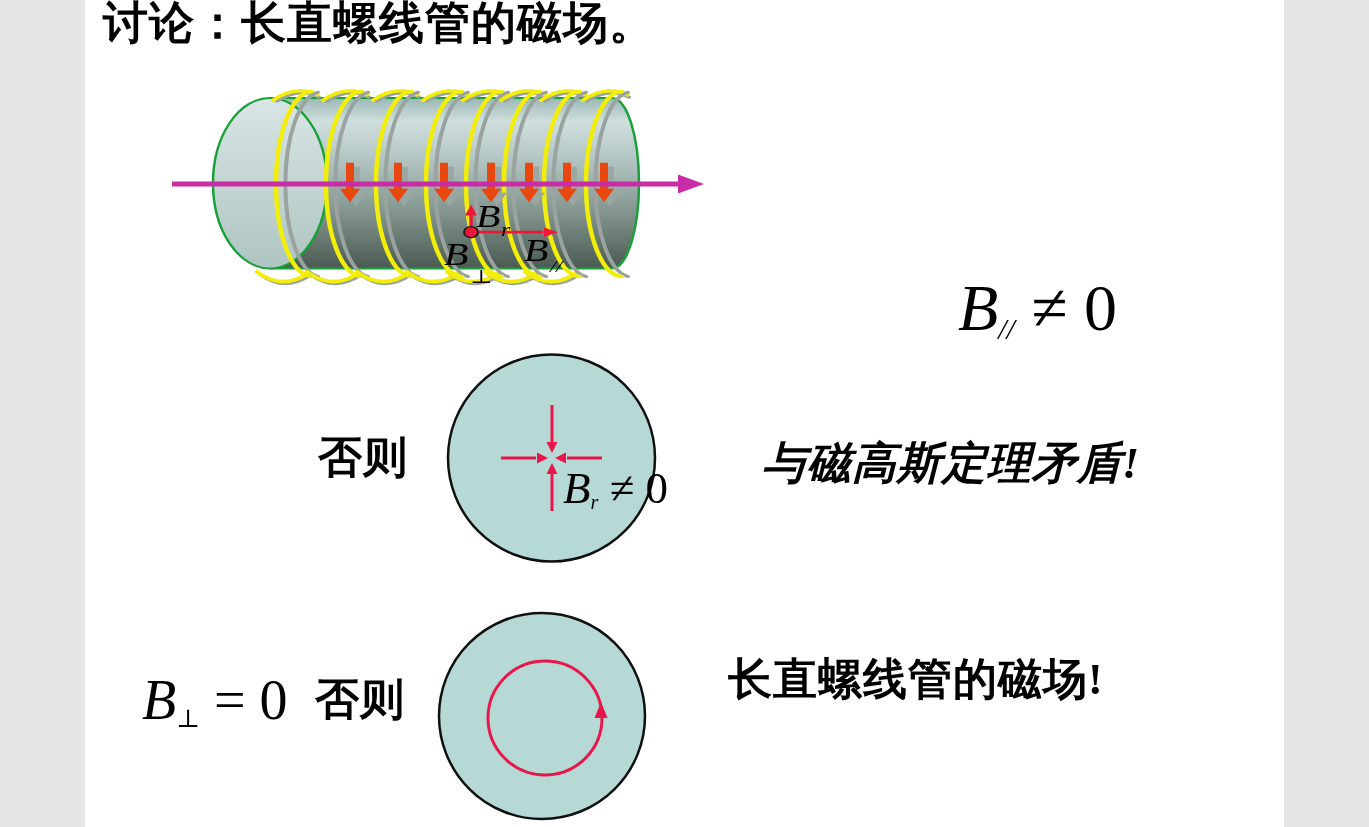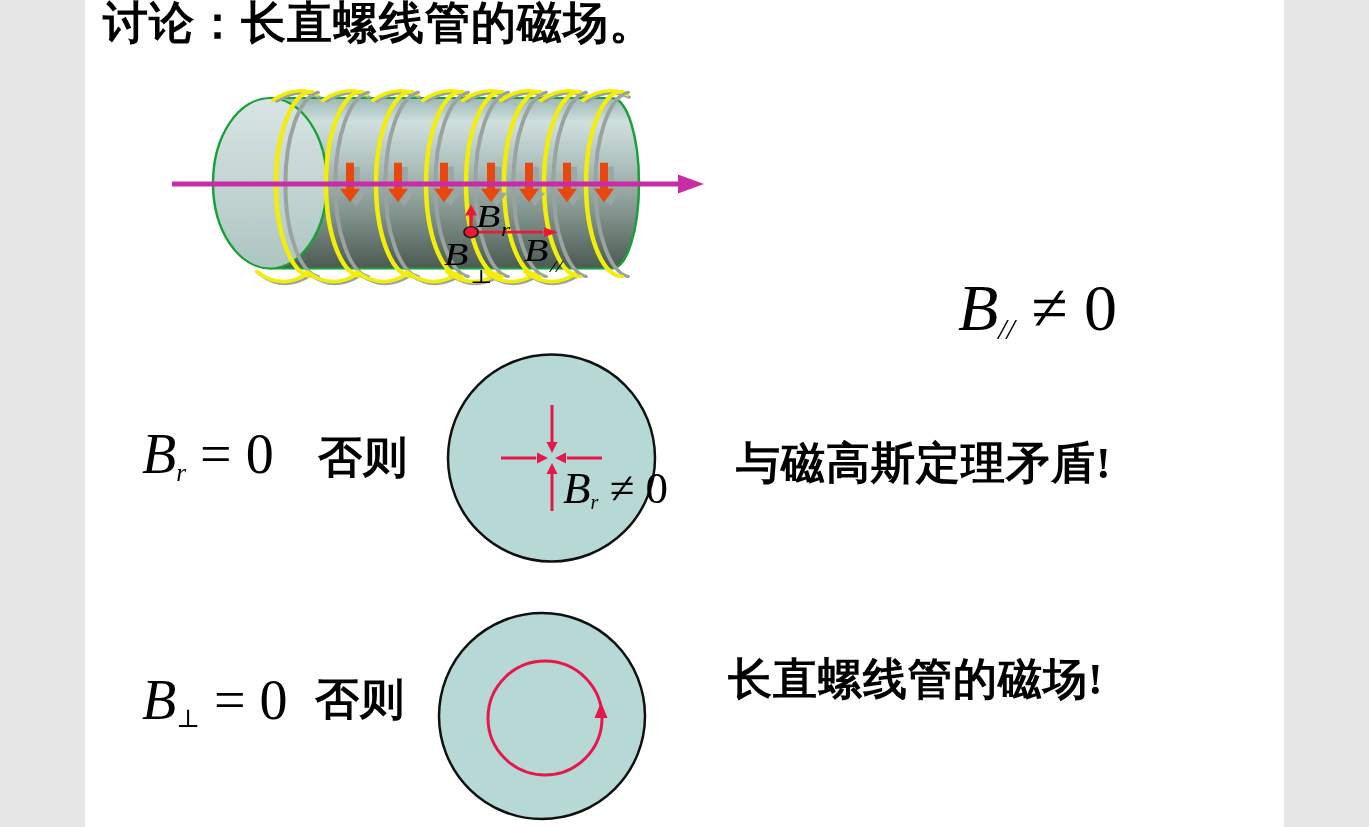--- a/index.html
+++ b/index.html
@@ -18,21 +18,21 @@
   .row-eq{font-size:56px;}
   .eq-r{left:142px;top:422px;}
   .eq-p{left:142px;top:668px;}
   .otherwise{font-size:44px;}
   .ow1{left:318px;top:428px;}
   .ow2{left:315px;top:670px;}
   .circ-label{font-size:45px;z-index:5;}
   .cl1{left:563px;top:462px;}
   .cl2{left:556px;top:752px;}
   .conclusion{font-size:44px;}
-  .con1{left:736px;top:434px;}
+  .con1{left:762px;top:434px;font-style:italic;}
   .con2{left:728px;top:650px;}
   svg{position:absolute;overflow:visible;}
   .coil-shadow{stroke:#9aa39f;stroke-width:4;fill:none;stroke-linecap:round;}
   .coil-wire{stroke:#f2ee0a;stroke-width:4.5;fill:none;stroke-linecap:round;}
   .arrow-shadow{fill:#9aa7a2;}
   .arrow-orange{fill:#e8470d;}
   .axis{stroke:#c92da5;stroke-width:6.5;}
   .axis-head{fill:#c92da5;}
   .redvec{stroke:#ed1838;stroke-width:3.5;fill:none;}
   .redvec-head{fill:#ed1838;}
@@ -171,24 +171,20 @@
     <text class="svg-math" x="444" y="316" font-size="40"><tspan>B</tspan><tspan x="470" y="338" font-size="24">⊥</tspan></text>
     <text class="svg-math" x="524" y="311" font-size="40"><tspan>B</tspan><tspan x="550" y="325" font-size="22">//</tspan></text>
   </svg>
 
 
   <div class="abs math only-eq">
     <span>B</span><span class="sub">//</span>
     <span class="up"> <span>≠</span> <span>0</span></span>
   </div>
 
-  <div class="abs math row-eq eq-r">
-    <span>B</span><span class="sub">r</span>
-    <span class="up"> <span>=</span> <span>0</span></span>
-  </div>
   <div class="abs cjk otherwise ow1">否则</div>
 
   <svg class="abs" style="left:442px;top:350px" width="220" height="218" viewBox="442 350 220 218">
     <circle cx="551.5" cy="458" r="103.5" fill="#b7d9d6" stroke="#101010" stroke-width="2.5"></circle>
     <g>
       <line class="crimson" x1="552" y1="405" x2="552" y2="443"></line>
         <polygon class="crimson-head" points="546.5,442 557.5,442 552,453"></polygon>
       <line class="crimson" x1="552" y1="511" x2="552" y2="473"></line>
         <polygon class="crimson-head" points="546.5,474 557.5,474 552,463"></polygon>
       <line class="crimson" x1="501" y1="458" x2="536" y2="458"></line>

